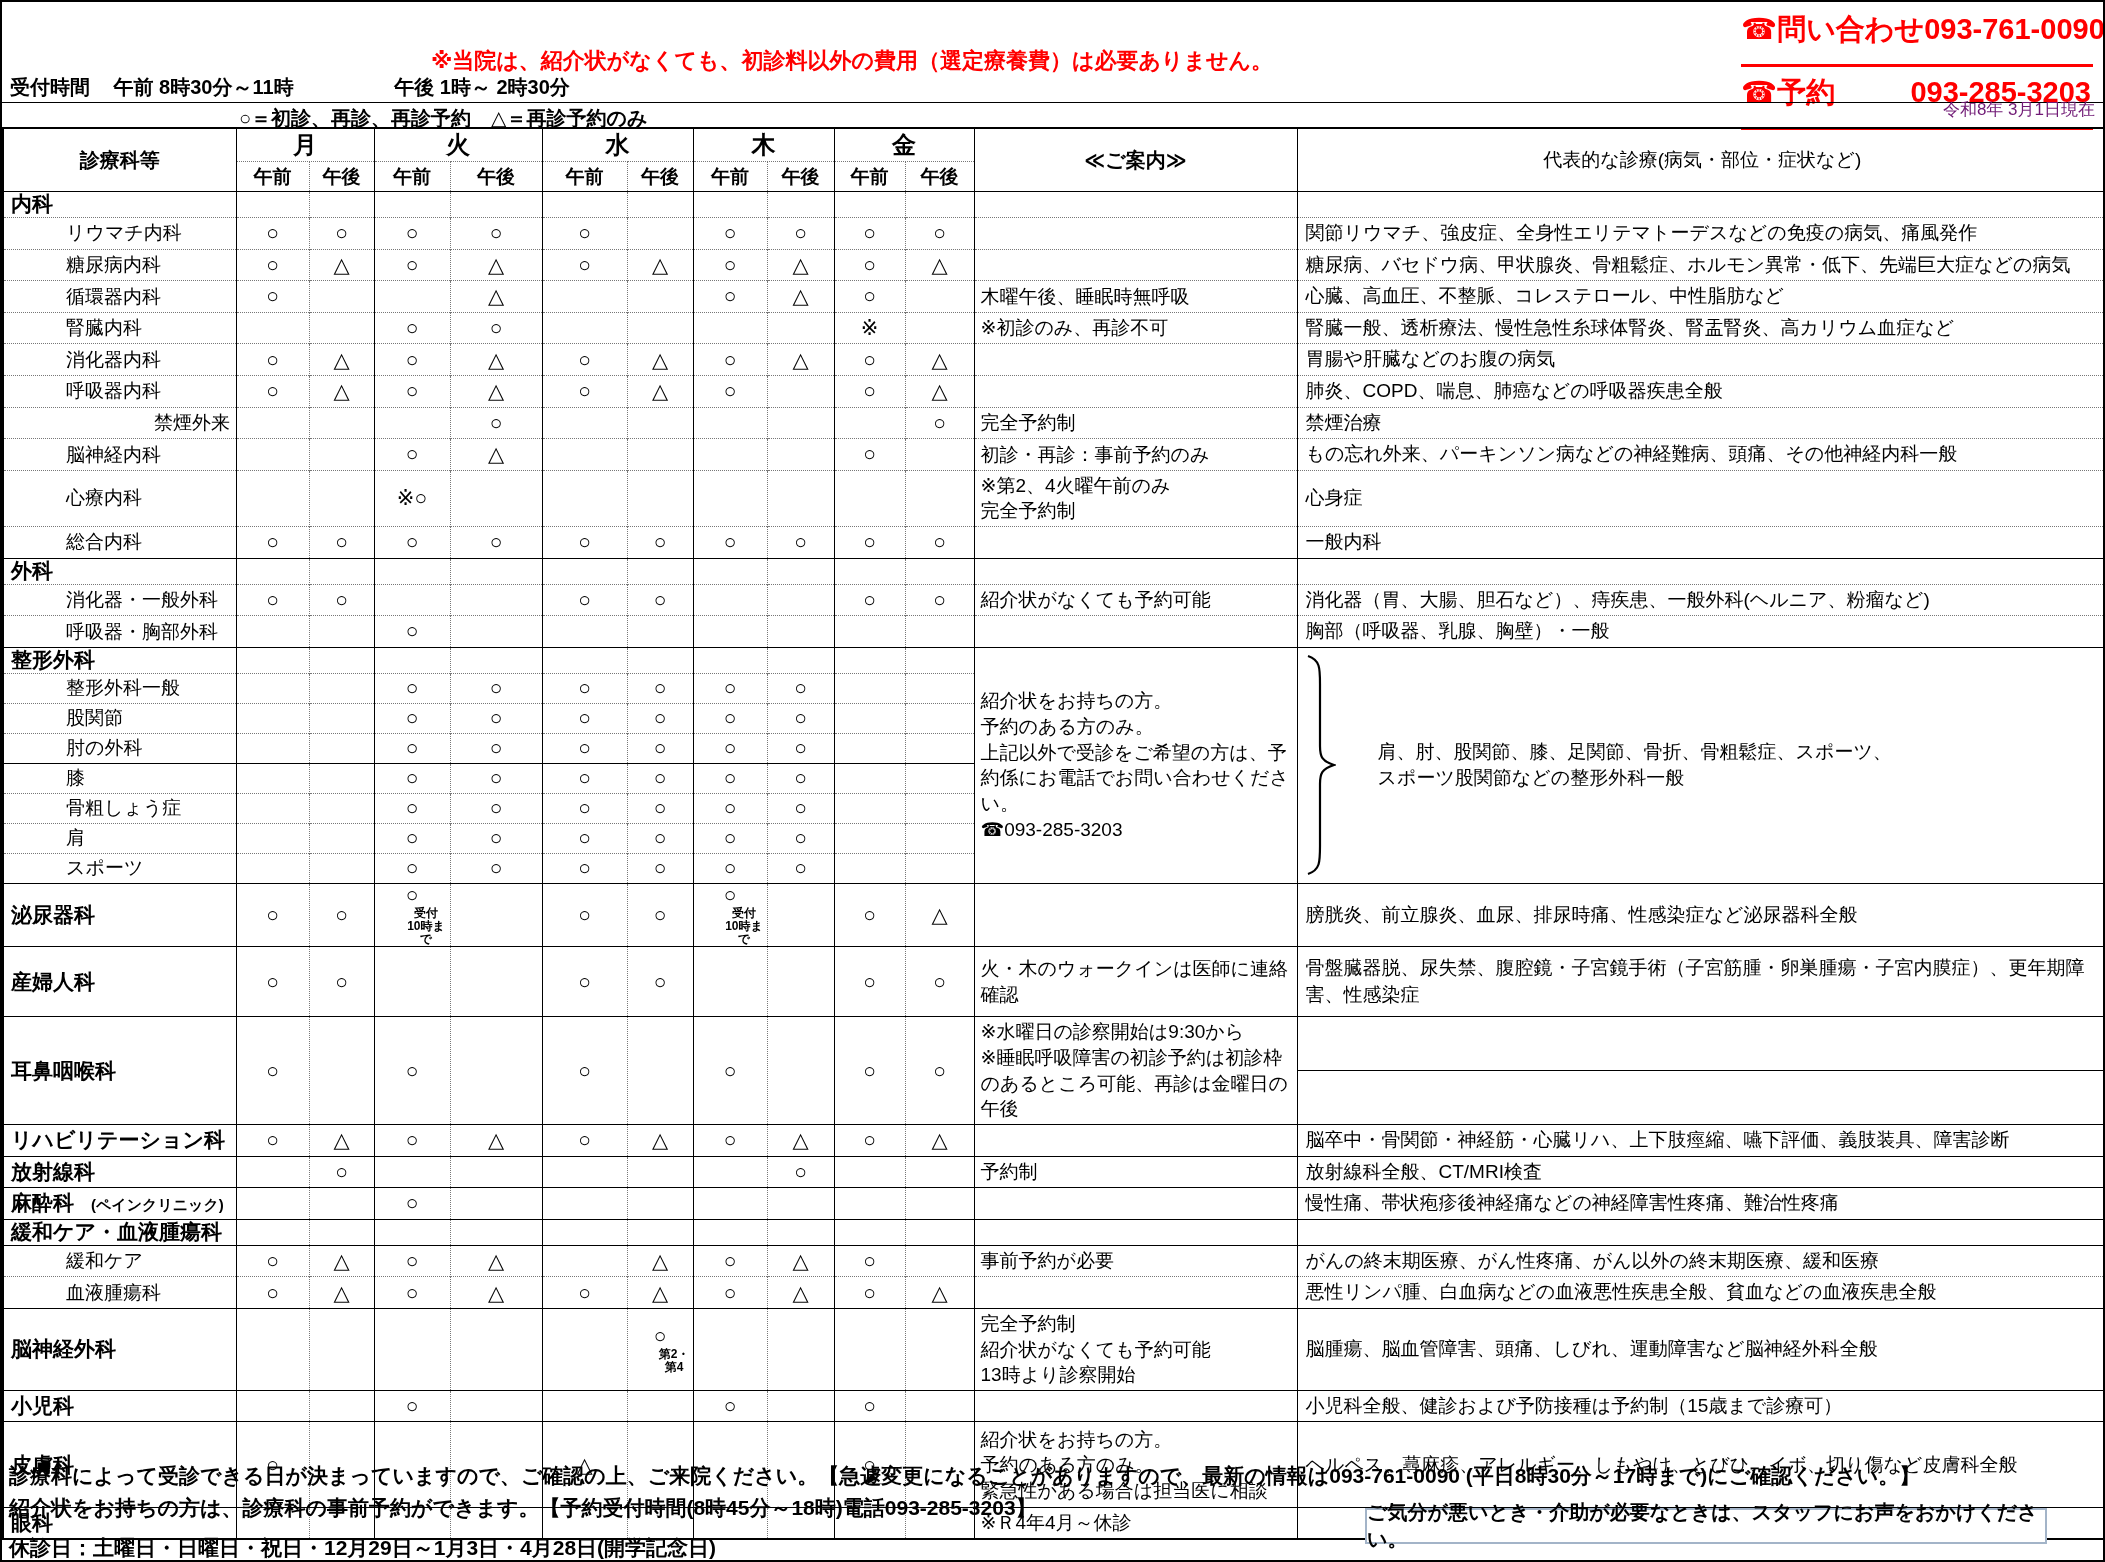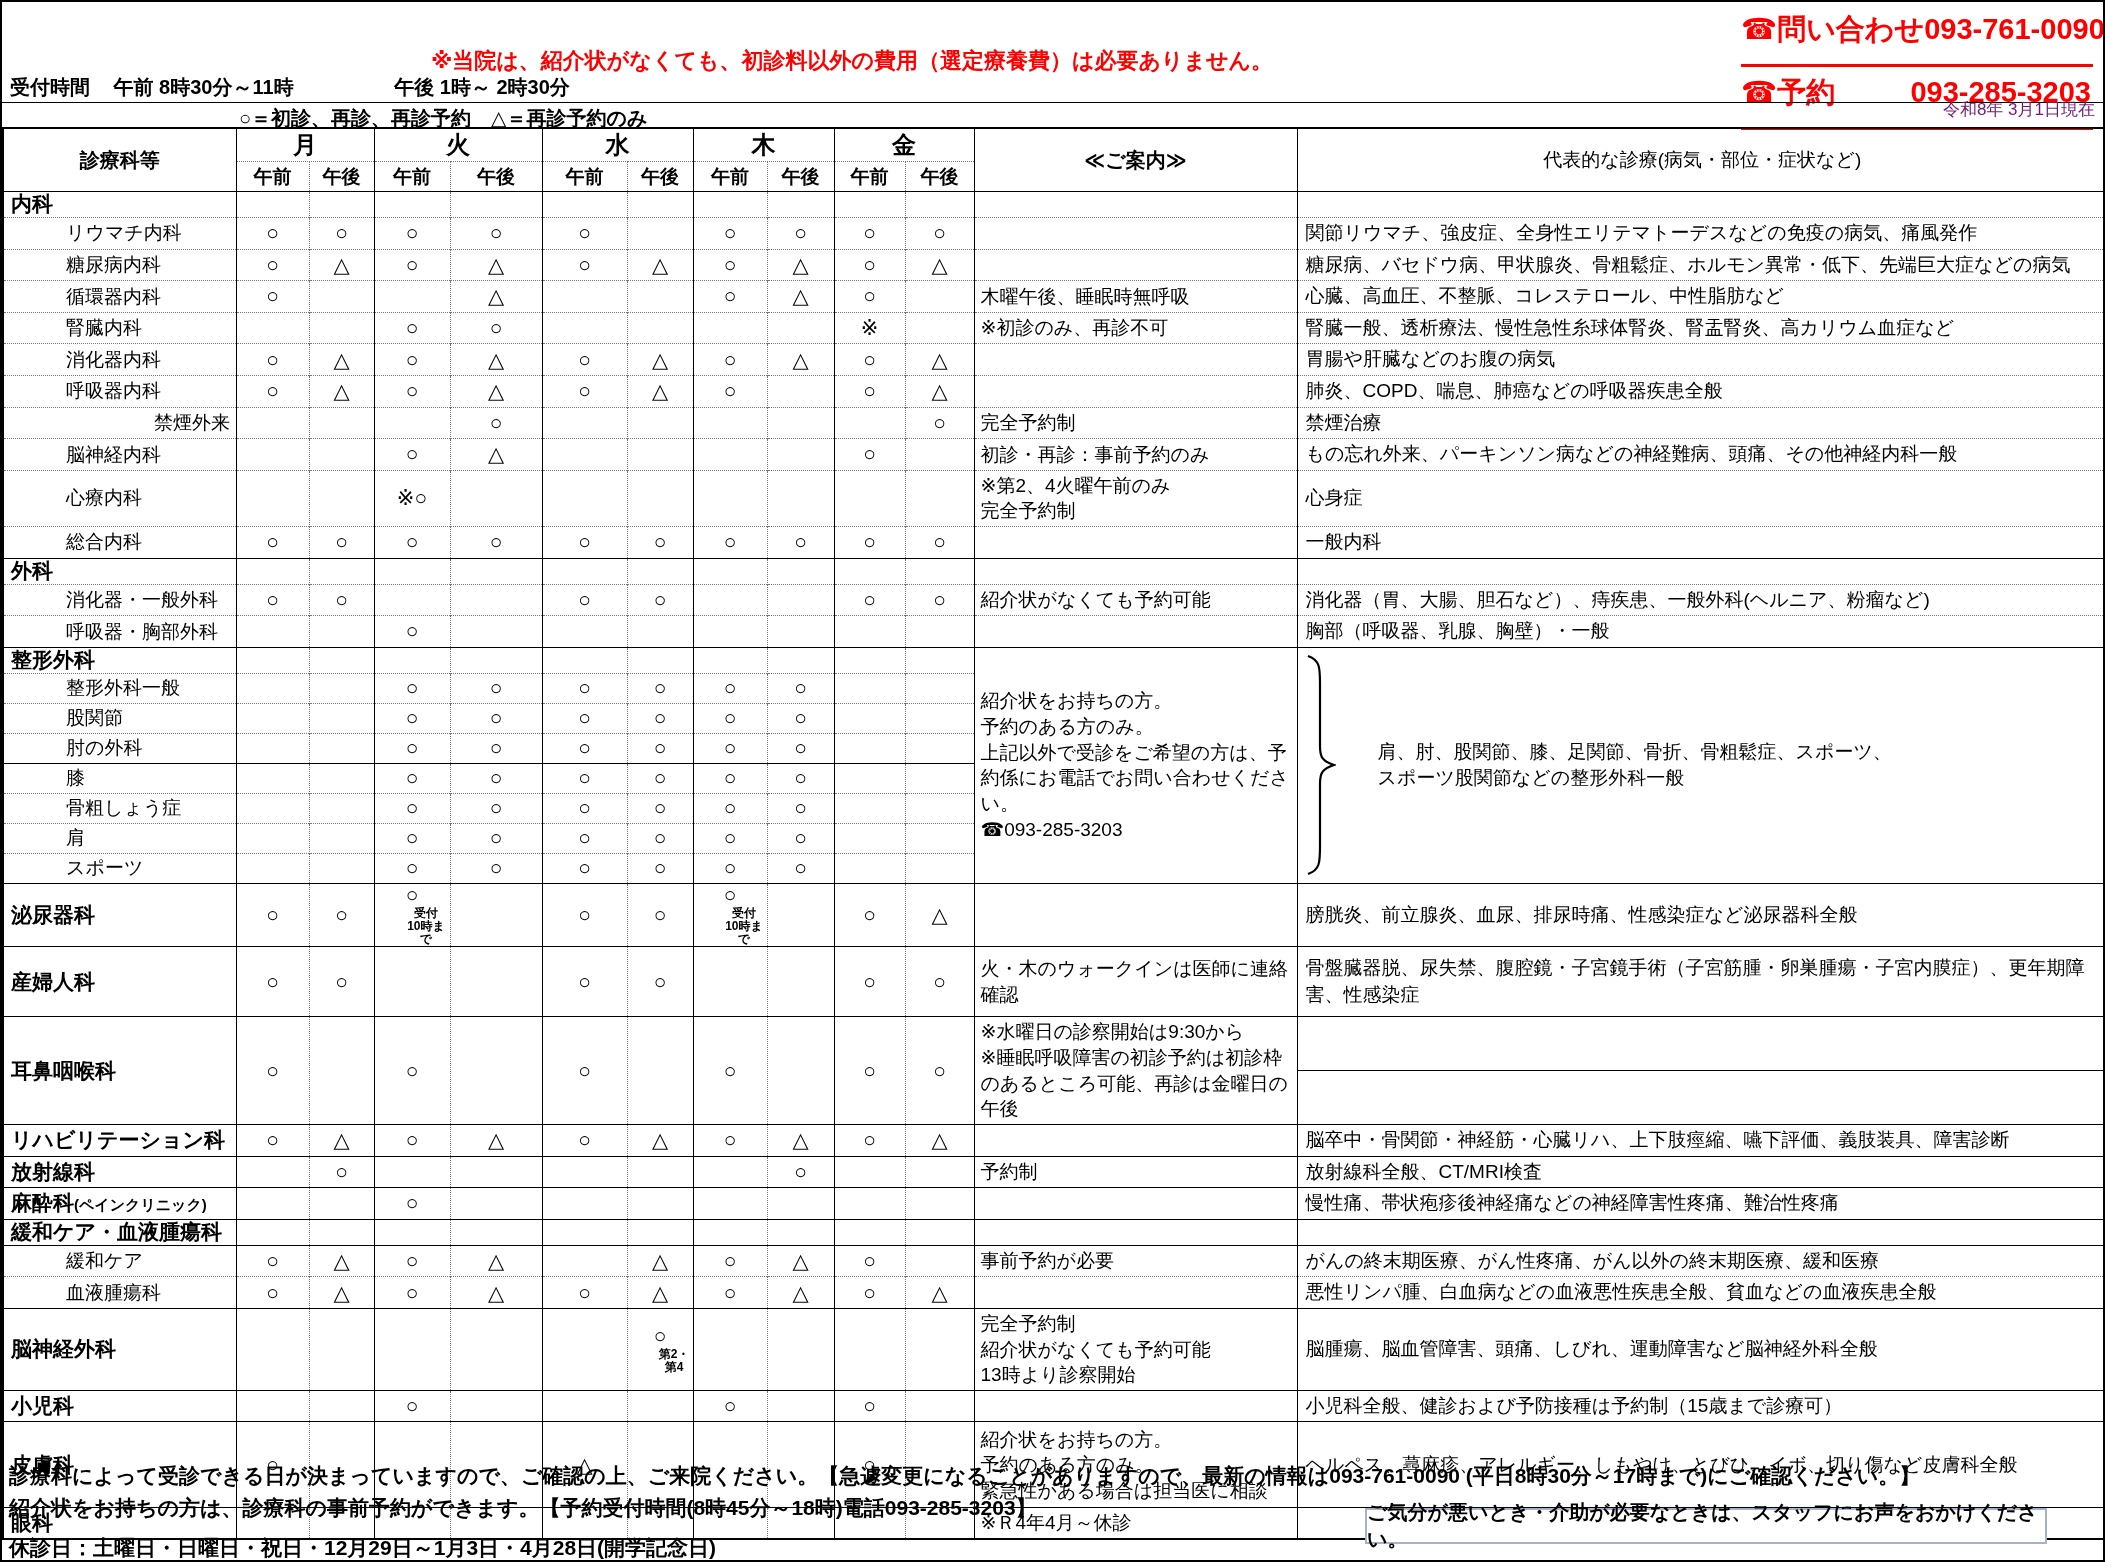--- a/index.html
+++ b/index.html
@@ -28,21 +28,21 @@
   .h1 th { font-size:24px; font-weight:bold; border-left:1.5px solid #000; border-bottom:1px dotted #777; }
   .h2 th { font-size:19px; font-weight:bold; border-bottom:1.5px solid #000; }
   .h2 th.am { border-left:1.5px solid #000; } .h2 th.pm { border-left:1px dotted #777; }
   th.rs { border-bottom:1.5px solid #000; font-size:20px; }
   th.treat-h { font-weight:normal; font-size:19px; }
   tbody tr.bs td { border-top:1.5px solid #000; }
   tbody tr.bd td { border-top:1px dotted #777; }
   td.dept { text-align:left; font-size:19px; padding-left:62px; line-height:1.15; }
   td.dept.section, td.dept.main { font-weight:bold; font-size:21px; padding-left:7px; }
   td.dept.sub2 { padding-left:150px; }
-  td.dept .small { font-size:15px; font-weight:bold; }
+  td.dept .small { font-size:15px; font-weight:bold;margin-left:17px; }
   td.sym { text-align:center; font-size:21px; line-height:1.05; }
   td.sym.am { border-left:1.5px solid #000; } td.sym.pm { border-left:1px dotted #777; }
   td.sym .note { font-size:12px; font-weight:bold; white-space:pre-line; line-height:1.1; margin-top:1px;padding-left:28px; }
   td.guide { border-left:1.5px solid #000; font-size:19px; text-align:left;
              padding:2px 4px 2px 6px; white-space:pre-line; line-height:1.35; }
   td.guide.ul { }
   td.treat { border-left:1.5px solid #000; font-size:19px; text-align:left;
              padding:2px 4px 2px 8px; white-space:pre-line; line-height:1.4; }
   td.treat.brace-cell { position:relative; }
   td.treat.brace-cell .t-text { margin-left:72px; }

